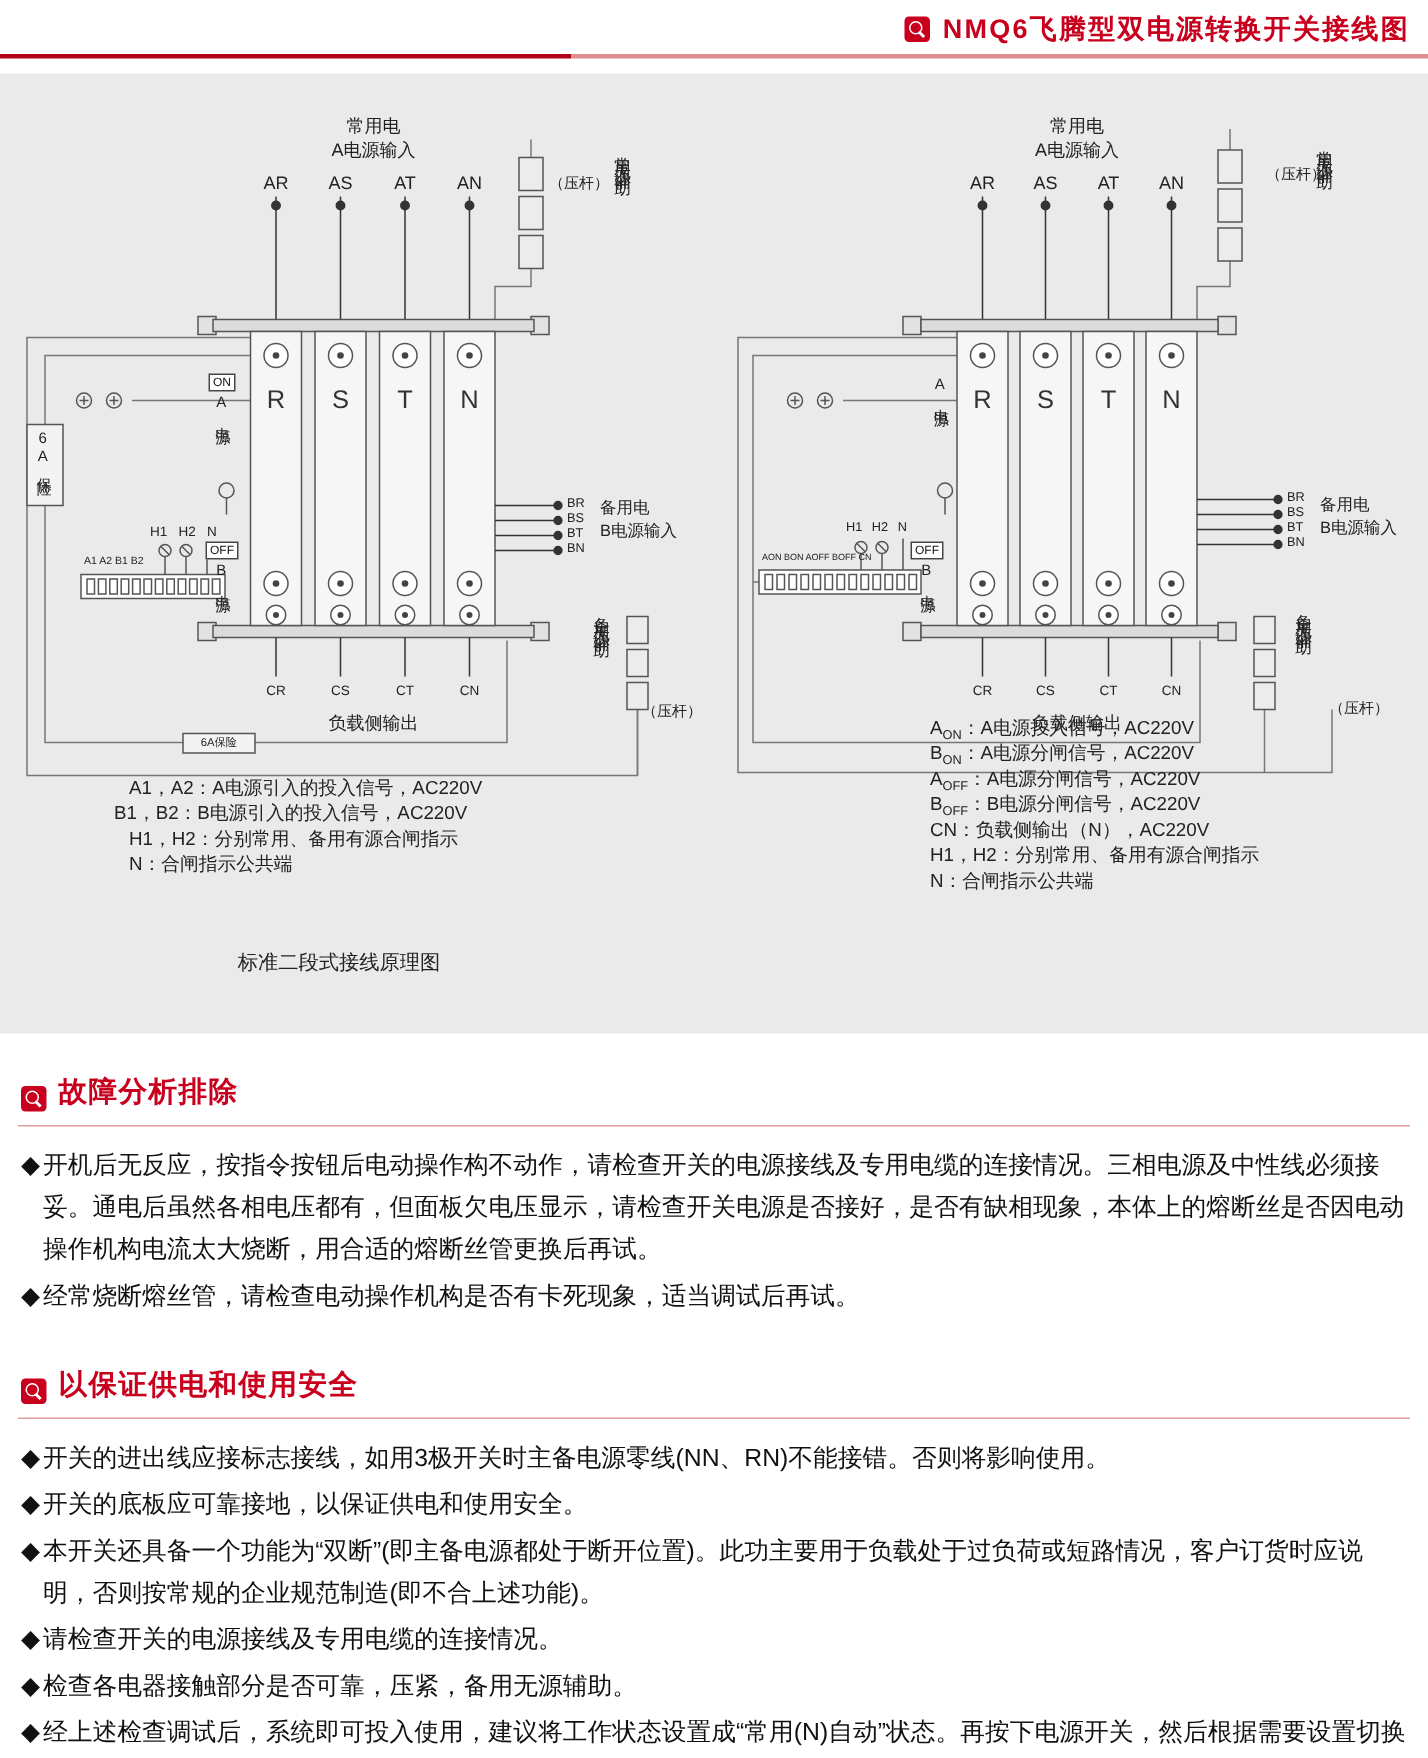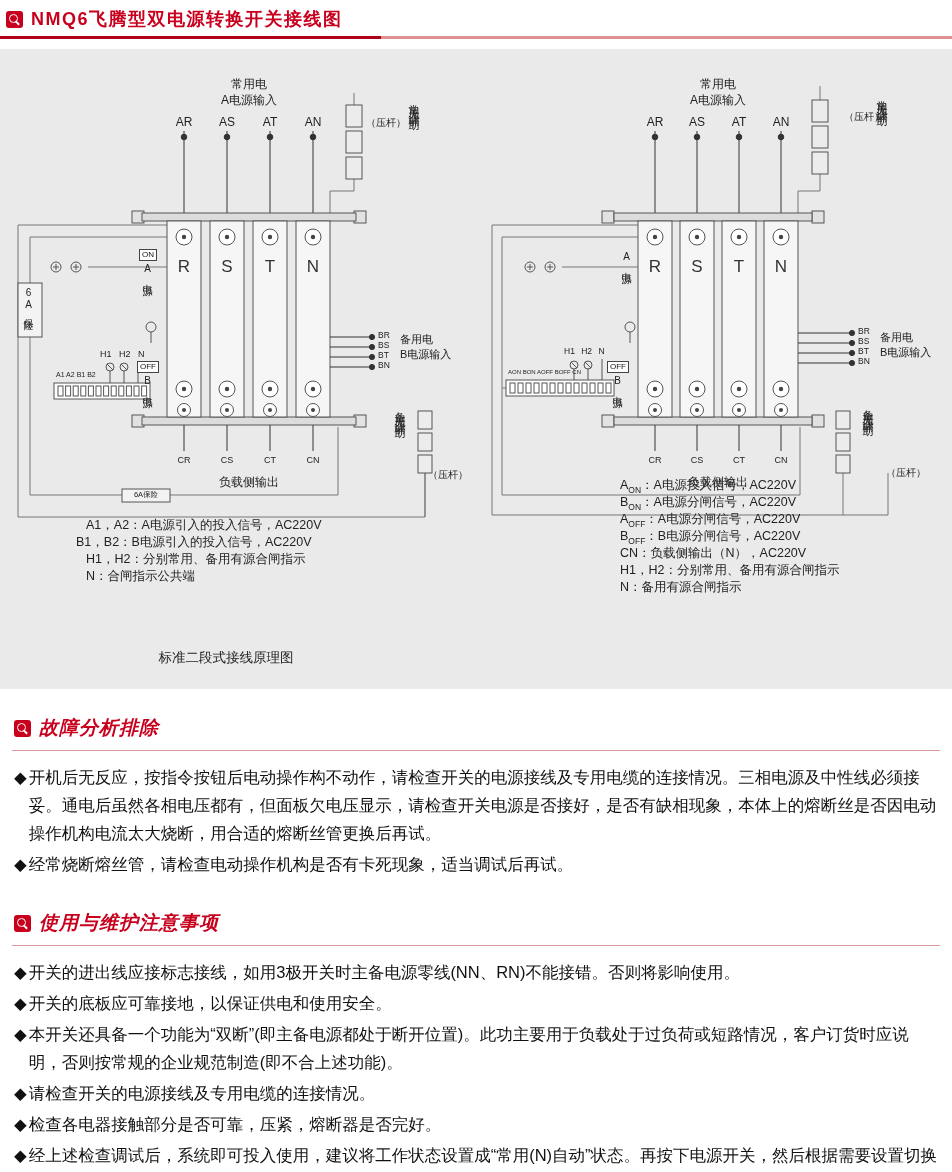--- a/index.html
+++ b/index.html
@@ -1,38 +1,38 @@
 <!DOCTYPE html>
 <html><head>
 <meta charset="utf-8">
 <style>
   html,body{margin:0;padding:0;background:#fff;}
   body{width:952px;font-family:"Liberation Sans","DejaVu Sans",sans-serif;color:#1a1a1a;}
   .page{width:952px;min-height:1172px;box-sizing:border-box;border-bottom:2px solid #aaa;position:relative;}
   
-  .main-header{display:flex;align-items:center;gap:8px;padding:7px 12px 5px 6px;}
+  .main-header{display:flex;align-items:center;gap:8px;padding:7px 12px 5px 6px;justify-content:flex-end;}
   .sec-icon{width:17px;height:17px;background:#c8001e;border-radius:3px;position:relative;flex:0 0 auto;}
   .mag-circle{position:absolute;width:7px;height:7px;border:1.5px solid #fff;border-radius:50%;left:3px;top:3px;}
   .mag-handle{position:absolute;width:5px;height:1.5px;background:#fff;transform:rotate(45deg);left:9px;top:11px;}
   .main-title{color:#c8001e;font-size:18px;font-weight:bold;letter-spacing:1.5px;margin:0;}
   .title-rule{height:3px;background:linear-gradient(to right,#b30019 0%,#b30019 40%,#dd9090 40%,#dd9090 100%);}
   
   .diagram-panel{margin-top:10px;background:#eaeaea;height:640px;position:relative;overflow:hidden;}
   .diagram{position:absolute;top:16px;}
   .diagram svg{position:absolute;left:0;top:0;}
   .dl{position:absolute;color:#222;white-space:nowrap;line-height:1.2;}
   .ctr{text-align:center;}
   .vtext{position:absolute;writing-mode:vertical-rl;text-orientation:upright;letter-spacing:3px;line-height:1;color:#222;white-space:nowrap;}
   .badge{position:absolute;font-size:8px;border:1px solid #444;background:#fff;padding:0 2px;line-height:10px;color:#111;}
   .legend-line{position:absolute;font-size:12.5px;color:#222;white-space:nowrap;}
   .legend-line sub{font-size:8.5px;}
   .caption{position:absolute;text-align:center;font-size:13.5px;color:#222;}
   
   .section{padding:0 12px;}
-  .section-header{display:flex;align-items:center;gap:8px;margin:26px 0 0 2px;font-style:italic;}
+  .section-header{display:flex;align-items:flex-end;gap:8px;margin:26px 0 0 2px;}
   .section-title{color:#c8001e;font-size:19px;font-weight:bold;margin:0;letter-spacing:1px;}
   .section-rule{height:1px;background:#dd9b9b;margin:9px 0 0 0;}
   ul.bullets{list-style:none;margin:12px 0 0 0;padding:0 2px;}
   ul.bullets li{display:flex;font-size:16.5px;line-height:28px;color:#111;margin-bottom:3px;}
   .bullet{flex:0 0 auto;margin-right:2px;}
   .btext{flex:1;}
 </style>
 </head>
 <body>
 
@@ -202,21 +202,21 @@
       <span class="dl ctr" style="left:185px;top:410px;width:120px;font-size:12px;">负载侧输出</span>
 
       <span class="vtext" style="left:390px;top:338px;font-size:11px;">备用无源辅助</span>
       <span class="dl" style="left:424px;top:404px;font-size:10px;">（压杆）</span>
       <span class="dl ctr" style="left:118px;top:425px;width:48px;font-size:7.5px;">6A保险</span>
 
       <span class="legend-line" style="left:82px;top:452px;">A1，A2：A电源引入的投入信号，AC220V</span>
       <span class="legend-line" style="left:72px;top:469px;">B1，B2：B电源引入的投入信号，AC220V</span>
       <span class="legend-line" style="left:82px;top:486px;">H1，H2：分别常用、备用有源合闸指示</span>
       <span class="legend-line" style="left:82px;top:503px;">N：合闸指示公共端</span>
-      <span class="caption" style="left:62px;top:568px;width:320px;margin-top:16px;">标准二段式接线原理图</span>
+      <span class="caption" style="left:62px;top:568px;width:320px;">标准二段式接线原理图</span>
     </div>
 
     <div class="diagram" style="left:470px;width:476px;height:620px;">
       <svg width="476" height="620" viewBox="0 0 476 620">
         <defs>
           <g id="poleB">
             <rect x="-17" y="0" width="34" height="196" fill="#f6f6f6" stroke="#555"></rect>
             <circle cx="0" cy="16" r="8" fill="#fff" stroke="#555"></circle>
               <circle cx="0" cy="16" r="2.2" fill="#444"></circle>
             <circle cx="0" cy="168" r="8" fill="#fff" stroke="#555"></circle>
@@ -351,21 +351,21 @@
 
       <span class="vtext" style="left:392px;top:336px;font-size:11px;">备用无源辅助</span>
       <span class="dl" style="left:416px;top:402px;font-size:10px;">（压杆）</span>
 
       <span class="legend-line" style="left:150px;top:412px;"><span>A</span><sub>ON</sub><span>：A电源投入信号，AC220V</span></span>
       <span class="legend-line" style="left:150px;top:429px;"><span>B</span><sub>ON</sub><span>：A电源分闸信号，AC220V</span></span>
       <span class="legend-line" style="left:150px;top:446px;"><span>A</span><sub>OFF</sub><span>：A电源分闸信号，AC220V</span></span>
       <span class="legend-line" style="left:150px;top:463px;"><span>B</span><sub>OFF</sub><span>：B电源分闸信号，AC220V</span></span>
       <span class="legend-line" style="left:150px;top:480px;"><span>CN</span><sub></sub><span>：负载侧输出（N），AC220V</span></span>
       <span class="legend-line" style="left:150px;top:497px;"><span>H1，H2</span><sub></sub><span>：分别常用、备用有源合闸指示</span></span>
-      <span class="legend-line" style="left:150px;top:514px;"><span>N</span><sub></sub><span>：备用有源合闸指示</span></span>
+      <span class="legend-line" style="left:150px;top:514px;"><span>N</span><sub></sub><span>：合闸指示公共端</span></span>
 
     </div>
   </section>
 
   <section class="section">
     <header class="section-header">
       <span class="sec-icon">
           <span class="mag-circle"></span>
           <span class="mag-handle"></span>
         </span>
@@ -383,21 +383,21 @@
         </li>
     </ul>
   </section>
 
   <section class="section">
     <header class="section-header" style="margin-top:32px;">
       <span class="sec-icon">
           <span class="mag-circle"></span>
           <span class="mag-handle"></span>
         </span>
-      <h2 class="section-title">使用与维护注意事项</h2>
+      <h2 class="section-title">以保证供电和使用安全</h2>
     </header>
     <div class="section-rule"></div>
     <ul class="bullets">
       <li>
           <span class="bullet">◆</span>
           <span class="btext">开关的进出线应接标志接线，如用3极开关时主备电源零线(NN、RN)不能接错。否则将影响使用。</span>
         </li>
       <li>
           <span class="bullet">◆</span>
           <span class="btext">开关的底板应可靠接地，以保证供电和使用安全。</span>
@@ -405,21 +405,21 @@
       <li>
           <span class="bullet">◆</span>
           <span class="btext">本开关还具备一个功能为“双断”(即主备电源都处于断开位置)。此功主要用于负载处于过负荷或短路情况，客户订货时应说明，否则按常规的企业规范制造(即不合上述功能)。</span>
         </li>
       <li>
           <span class="bullet">◆</span>
           <span class="btext">请检查开关的电源接线及专用电缆的连接情况。</span>
         </li>
       <li>
           <span class="bullet">◆</span>
-          <span class="btext">检查各电器接触部分是否可靠，压紧，熔断器是否完好。</span>
+          <span class="btext">检查各电器接触部分是否可靠，压紧，备用无源辅助。</span>
         </li>
       <li>
           <span class="bullet">◆</span>
           <span class="btext">经上述检查调试后，系统即可投入使用，建议将工作状态设置成“常用(N)自动”状态。再按下电源开关，然后根据需要设置切换时间。</span>
         </li>
     </ul>
   </section>
 
 </div>
 

